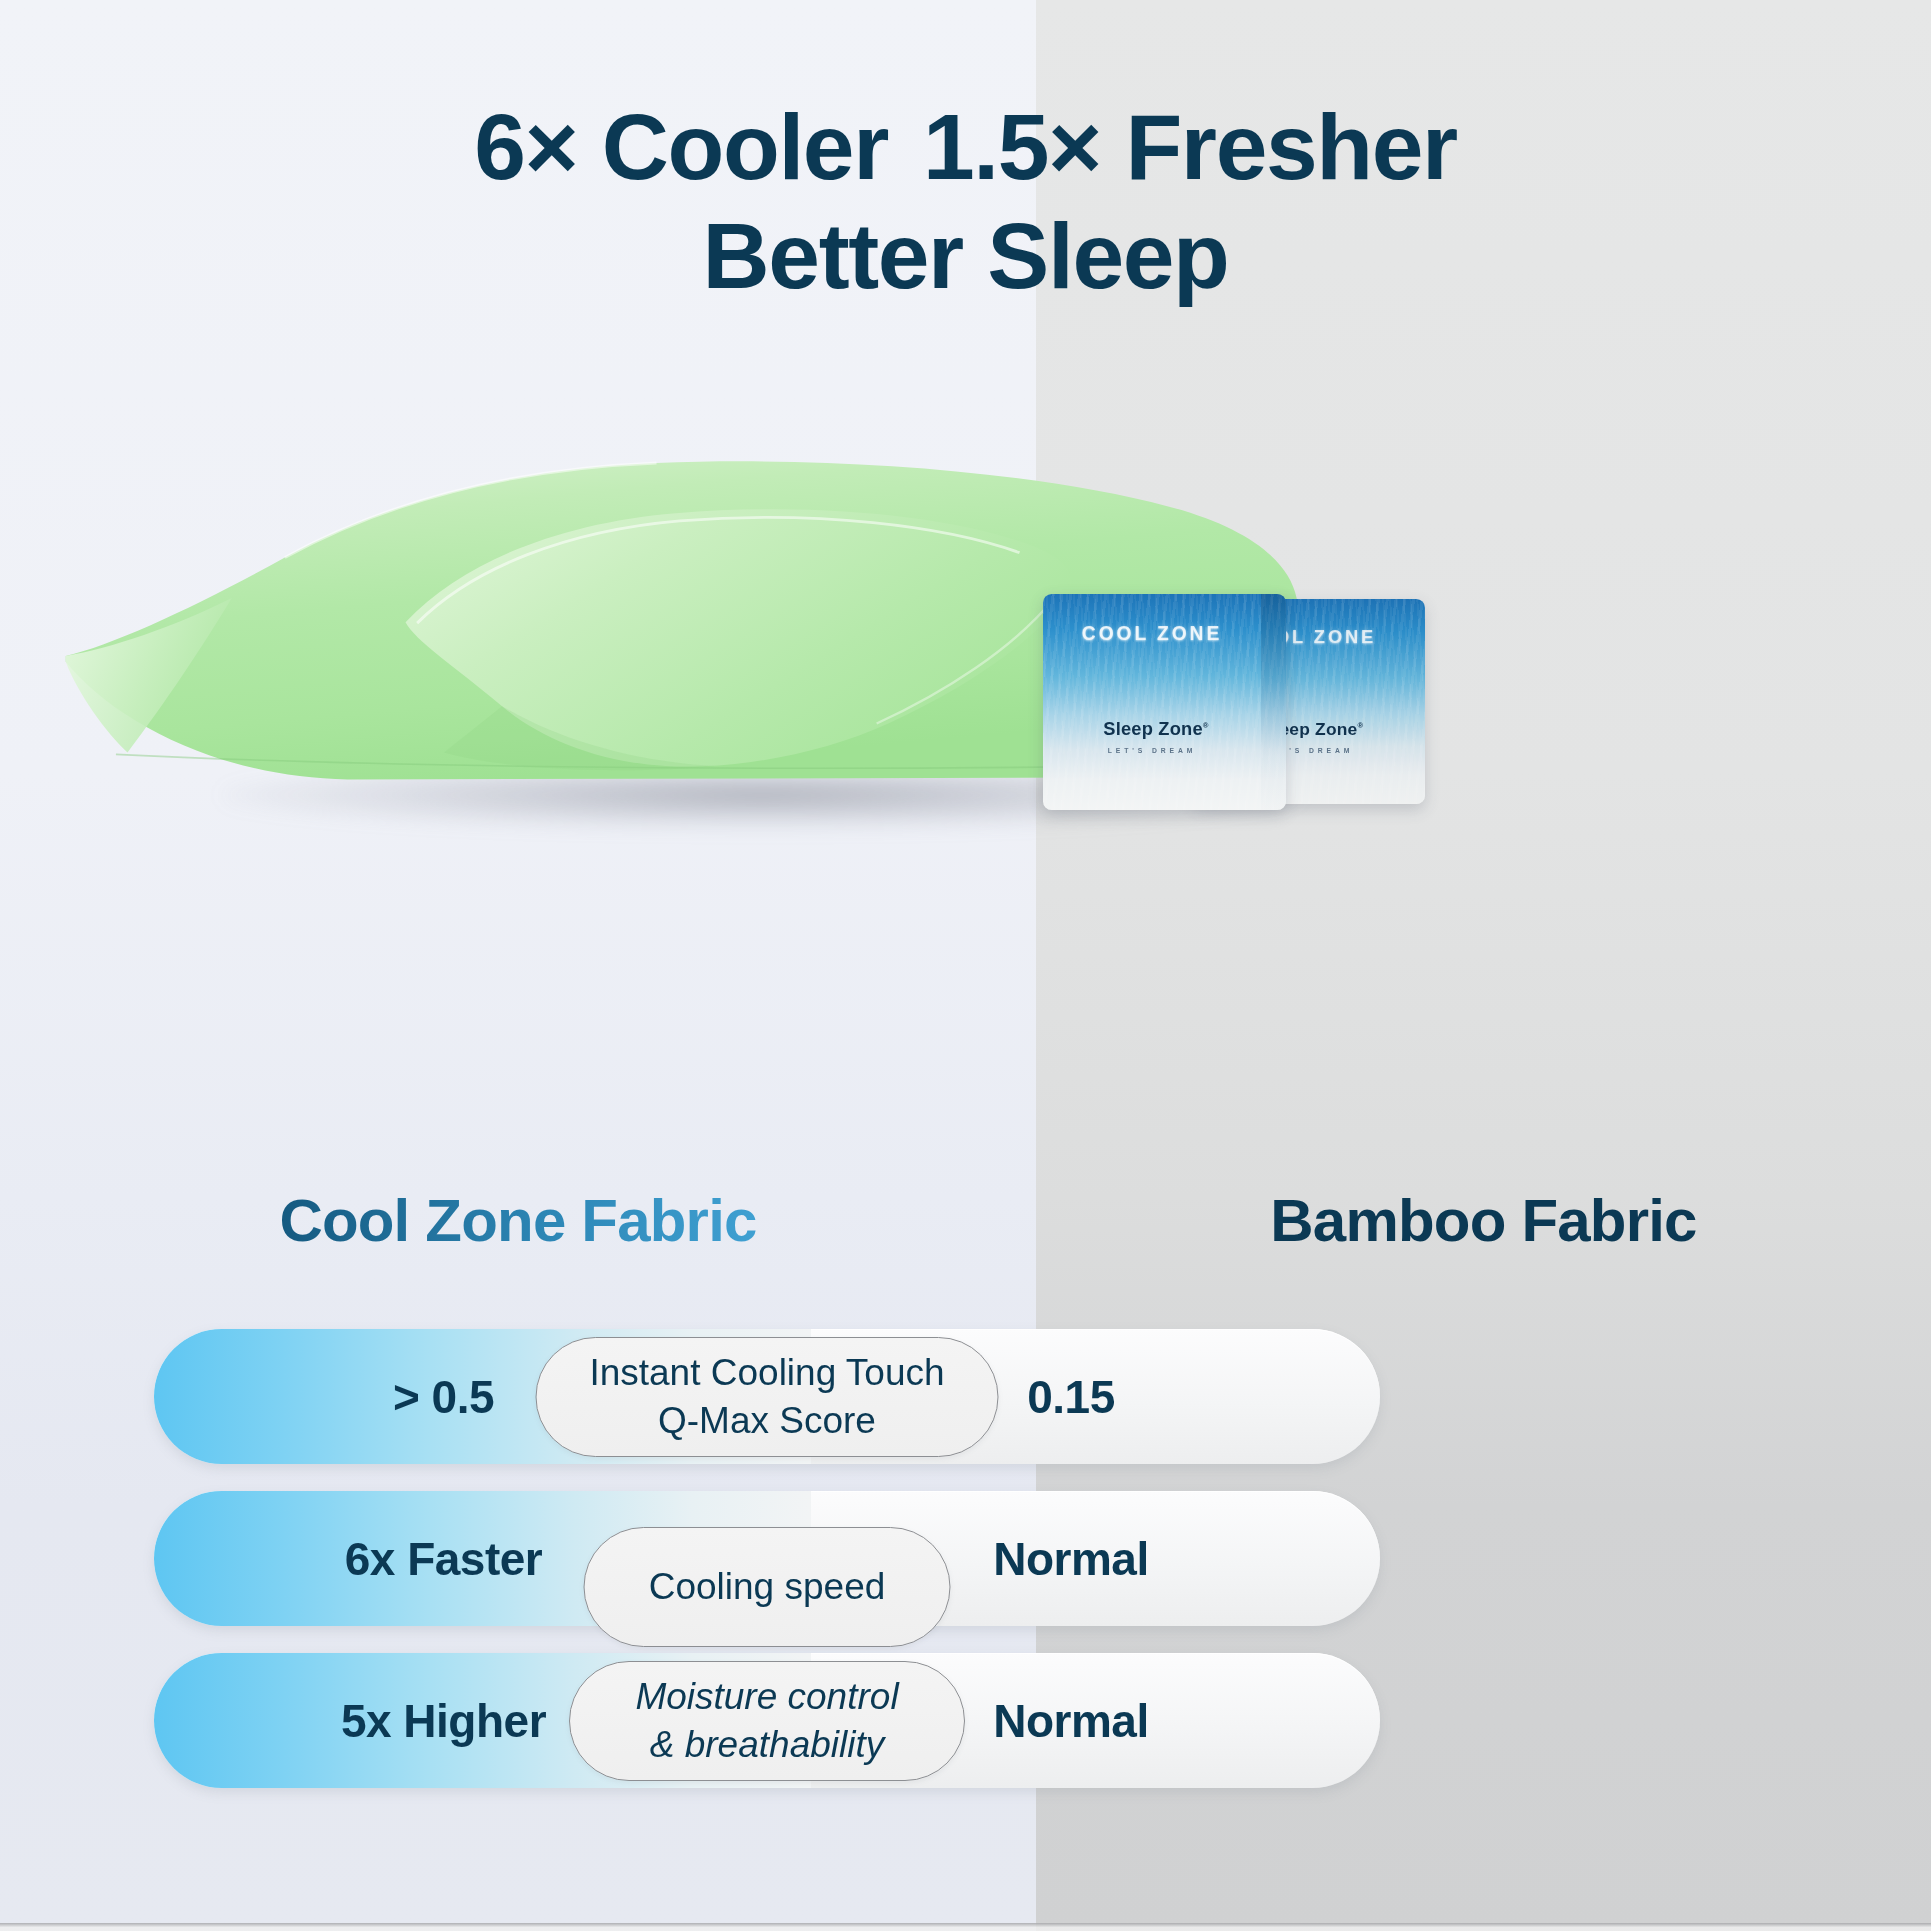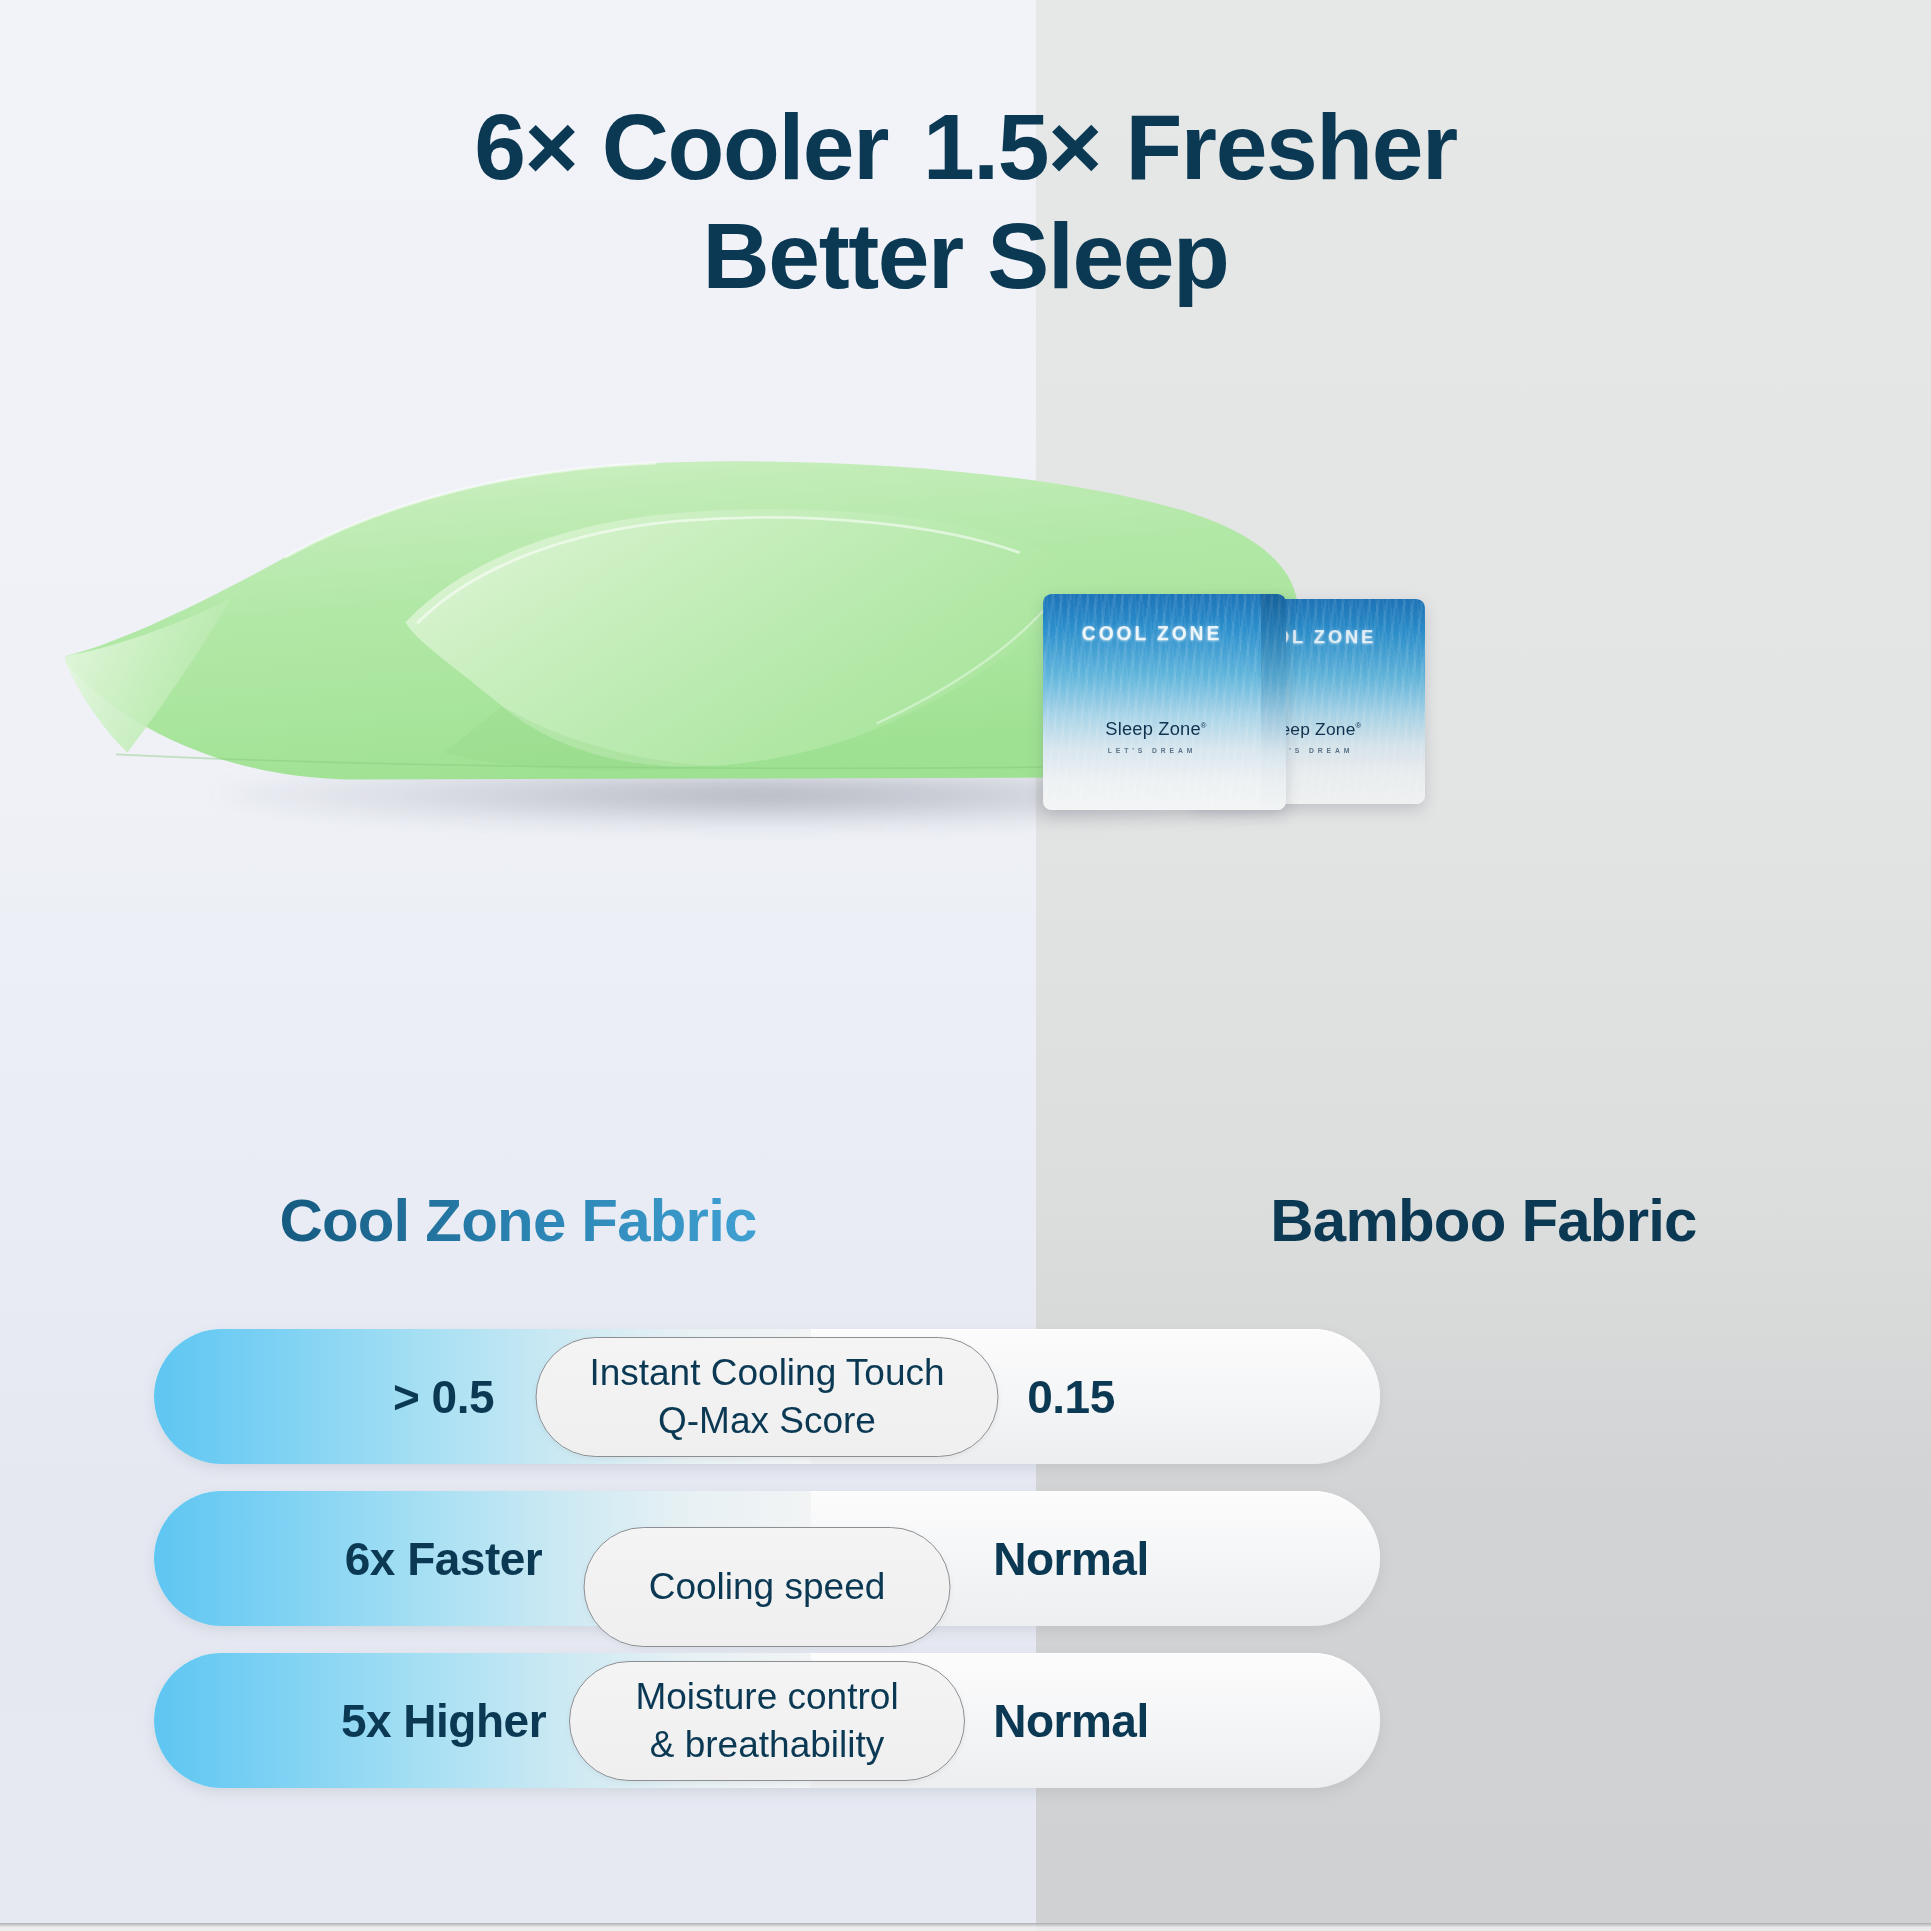--- a/index.html
+++ b/index.html
@@ -70,21 +70,21 @@
     background:linear-gradient(180deg,rgba(10,60,100,.32) 0%, rgba(30,100,150,.22) 40%, rgba(200,215,225,.18) 75%, rgba(230,235,238,.16) 100%);
   }
   .box-cool {
     position:absolute; left:0; right:25px; top:29px; text-align:center;
     font-size:19.3px; font-weight:700; letter-spacing:2.9px;
     color:rgba(255,255,255,.82);
     text-shadow:0 1px 1.9px rgba(255,255,255,.55), 0 0 5.8px rgba(255,255,255,.35);
   }
   .box-brand {
     position:absolute; left:8px; right:25px; top:124px; text-align:center;
-    font-size:18.3px; font-weight:400; color:#10324E; letter-spacing:0.2px;
+    font-size:18.3px; font-weight:700; color:#10324E; letter-spacing:0.2px;
   }
   .box-brand sup { font-size:7.7px; vertical-align:super; }
   .box-tag {
     position:absolute; left:0; right:25px; top:153px; text-align:center;
     font-size:6.8px; letter-spacing:3.9px; color:#5C7389; font-weight:600;
   }
   .box-back .box-cool  { top:27px; right:0; font-size:18.3px; opacity:.95; }
   .box-back .box-brand { top:120px; right:0; font-size:17.4px; }
   .box-back .box-tag   { top:148px; right:0; }
 
@@ -132,21 +132,21 @@
     left:50%; transform:translateX(-50%);
     display:flex; align-items:center; justify-content:center;
     border:1.5px solid #8D8F93; border-radius:62px;
     background:linear-gradient(180deg,#F4F4F4 0%,#EFEFEF 100%);
     color:#0B3954; font-weight:400; font-size:37px; line-height:1.28;
     text-align:center; padding:0 33px; white-space:pre-line;
     box-shadow:0 1.9px 5.8px rgba(120,125,140,.10);
   }
   .cap-w1 { width:463px; }
   .cap-w2 { width:367px;margin-top:28px; }
-  .cap-w3 { width:396px; }
+  .cap-w3 { width:396px;font-style:italic; }
 </style>
 </head>
 <body>
 
 <div id="bg">
   <div class="bg-left"></div>
   <div class="bg-right"></div>
   <div class="bg-bottomline"></div>
 </div>
 

